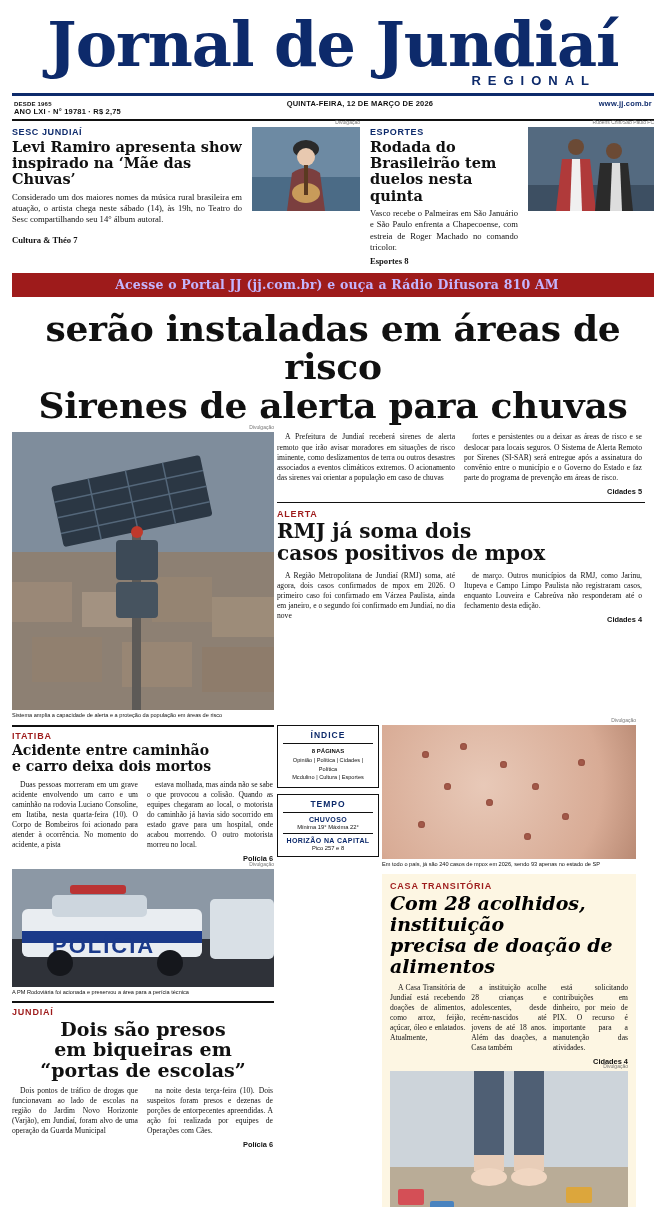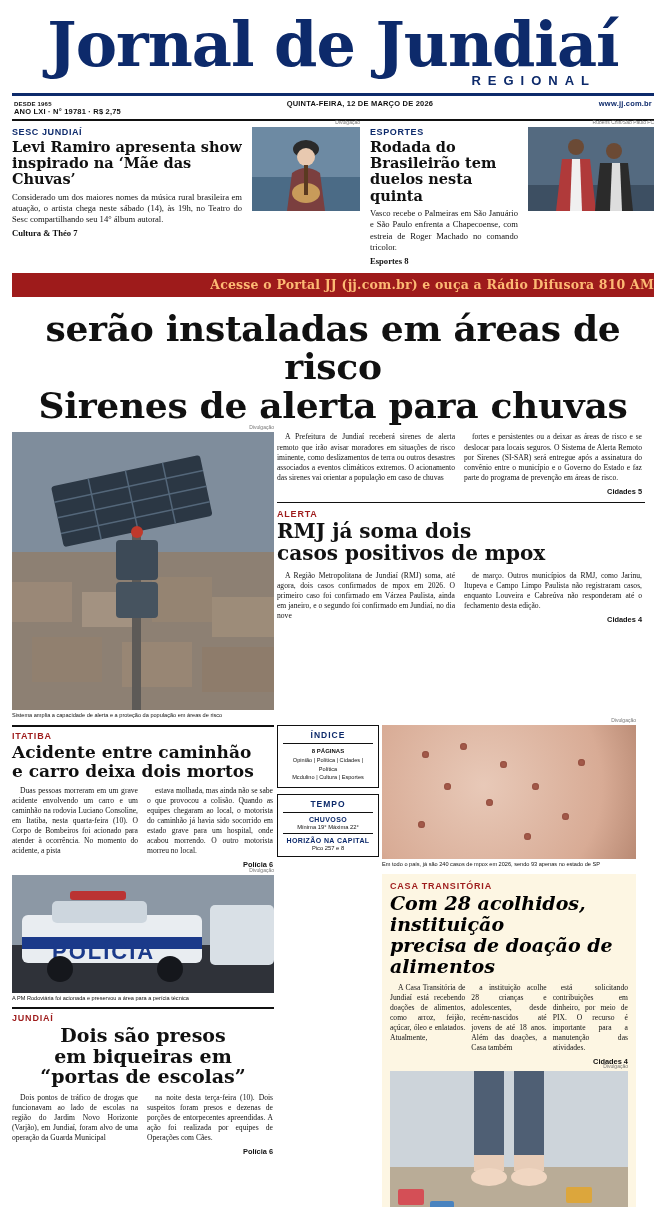--- a/index.html
+++ b/index.html
@@ -93,22 +93,22 @@
     position: absolute;
     top: -8px; right: 0;
     font-family: "Liberation Sans", sans-serif;
     font-size: 5px;
     color: #777;
   }
 
   
   .banner {
     background: #9e1b1b;
-    color: #fdba74;
-    text-align: right;
+    color: #c4b5fd;
+    text-align: center;
     font-family: "DejaVu Serif", serif;
     font-weight: 700;
     font-size: 12.5px;
     padding: 4px 0 5px 8px;
     letter-spacing: .2px;
   }
 
   
   .main-head {
     font-family: "DejaVu Serif", serif;
@@ -149,21 +149,21 @@
     margin-bottom: 2px;
   }
   h2.sec-head {
     margin: 0 0 6px 0;
     font-family: "DejaVu Serif", serif;
     font-weight: 700;
     font-size: 20px;
     line-height: 1.08;
     color: #111;
   }
-  h2.sec-head.small { font-size: 17px; }
+  h2.sec-head.small { font-size: 14px; }
 
   .hr-thin { height: 1px; background: #111; margin: 6px 0; }
 
   .caption {
     font-family: "Liberation Sans", sans-serif;
     font-size: 5.6px;
     color: #111;
     padding-top: 2px;
     line-height: 1.25;
   }
@@ -257,21 +257,21 @@
     <div class="mid">QUINTA-FEIRA, 12 DE MARÇO DE 2026</div>
     <div class="right">www.jj.com.br</div>
   </div>
   <div class="rule-black"></div>
 
   <div class="teasers">
     <div class="teaser teaser-col">
       <div class="kicker">SESC JUNDIAÍ</div>
       <h3>Levi Ramiro apresenta show inspirado na ‘Mãe das Chuvas’</h3>
       <p>Considerado um dos maiores nomes da música rural brasileira em atuação, o artista chega neste sábado (14), às 19h, no Teatro do Sesc compartilhando seu 14° álbum autoral.</p>
-      <p style="margin-top:2px;"><b>Cultura &amp; Théo 7</b></p>
+      <p style="margin-top:9px;"><b>Cultura &amp; Théo 7</b></p>
     </div>
 
     <div style="position:relative;width:108px;">
       <div class="credit">Divulgação</div>
       <div class="photo img-guitar" style="width:108px;height:84px;">
         <svg width="108" height="84" viewBox="0 0 108 84">
           <rect width="108" height="84" fill="#6d8aa3"></rect>
           <rect y="50" width="108" height="34" fill="#4b6b86"></rect>
           <ellipse cx="54" cy="22" rx="13" ry="9" fill="#2a2a2a"></ellipse>
           <circle cx="54" cy="30" r="9" fill="#e8c9b0"></circle>

